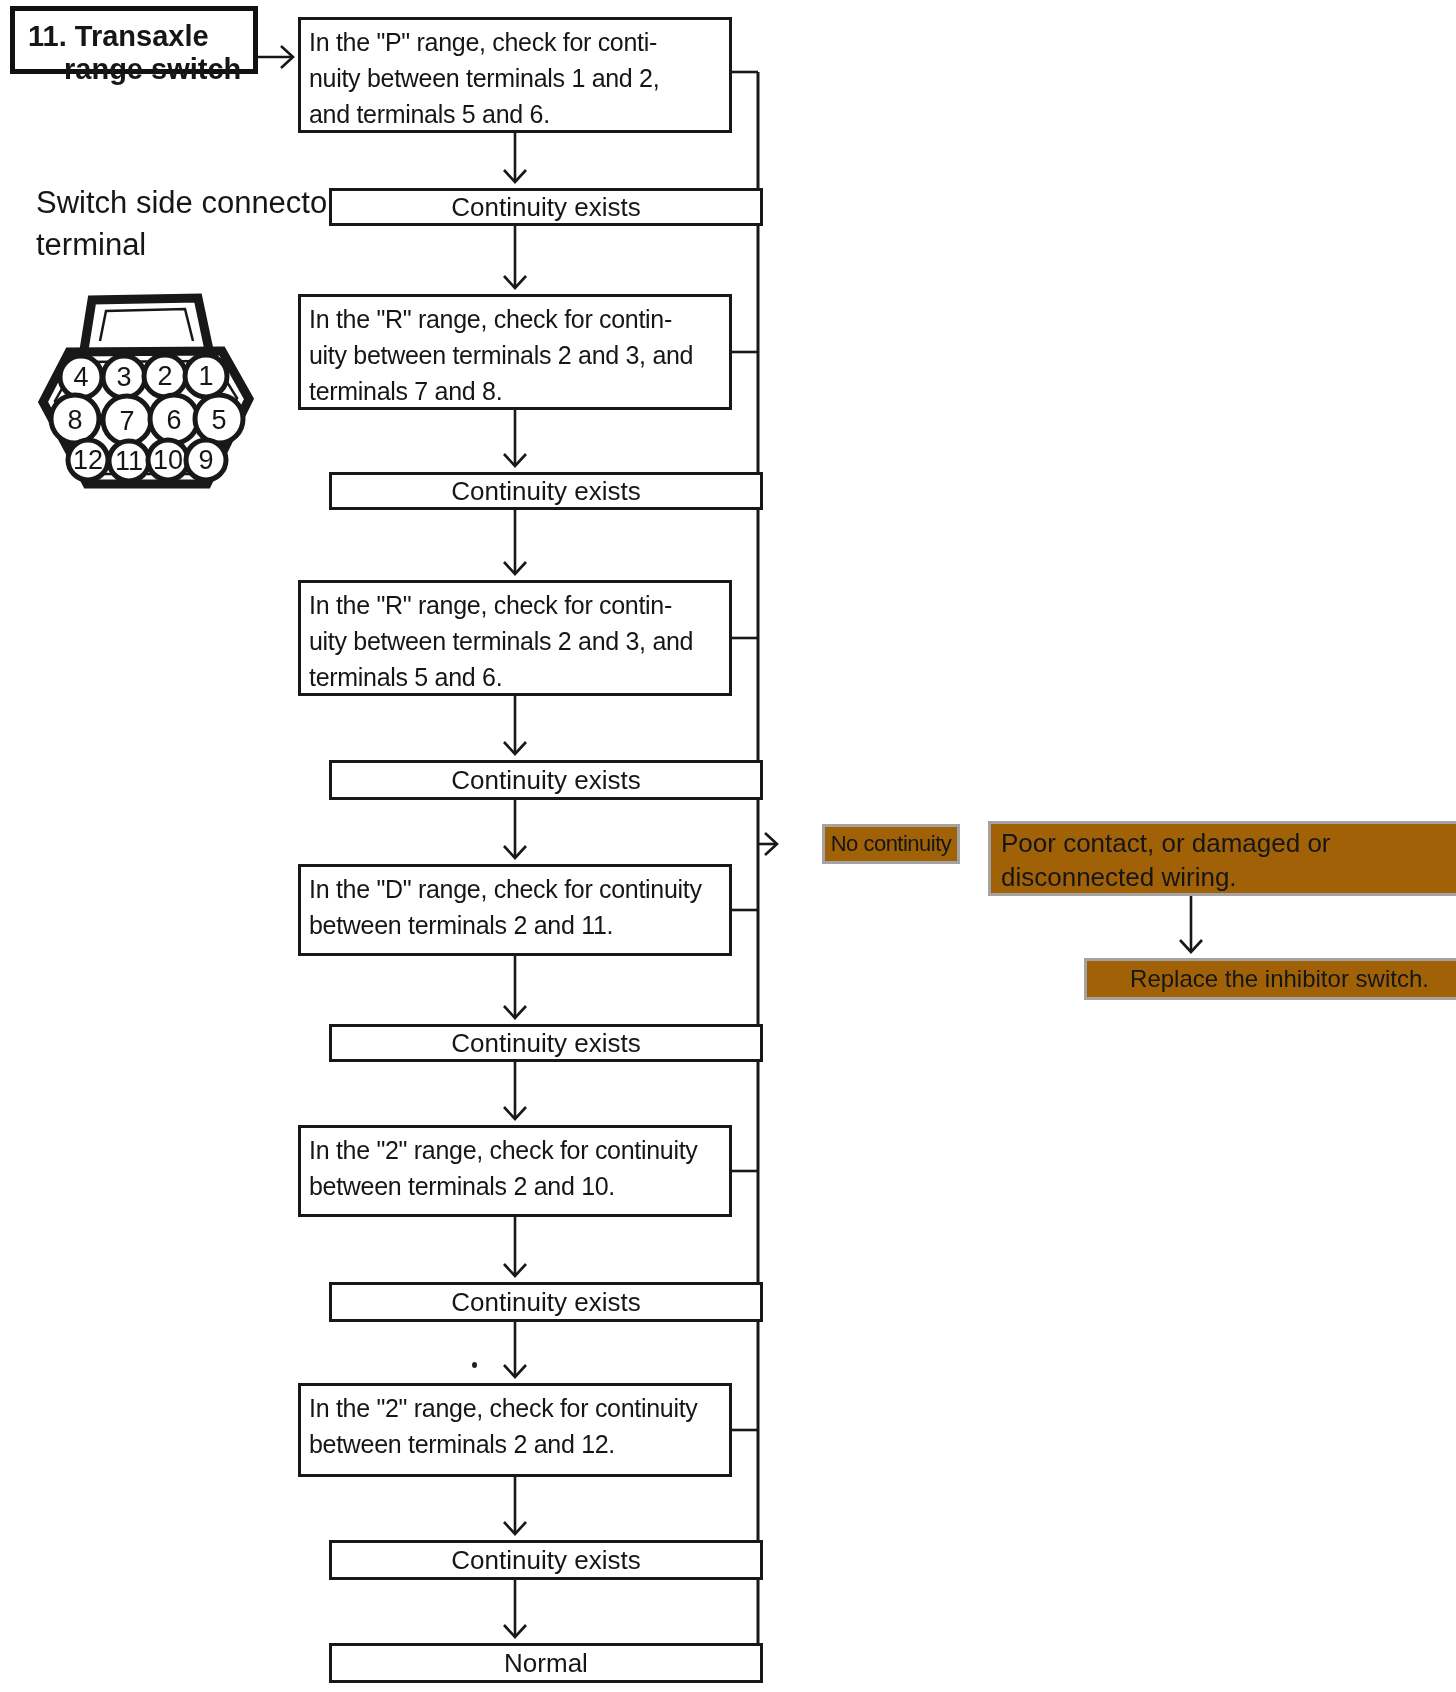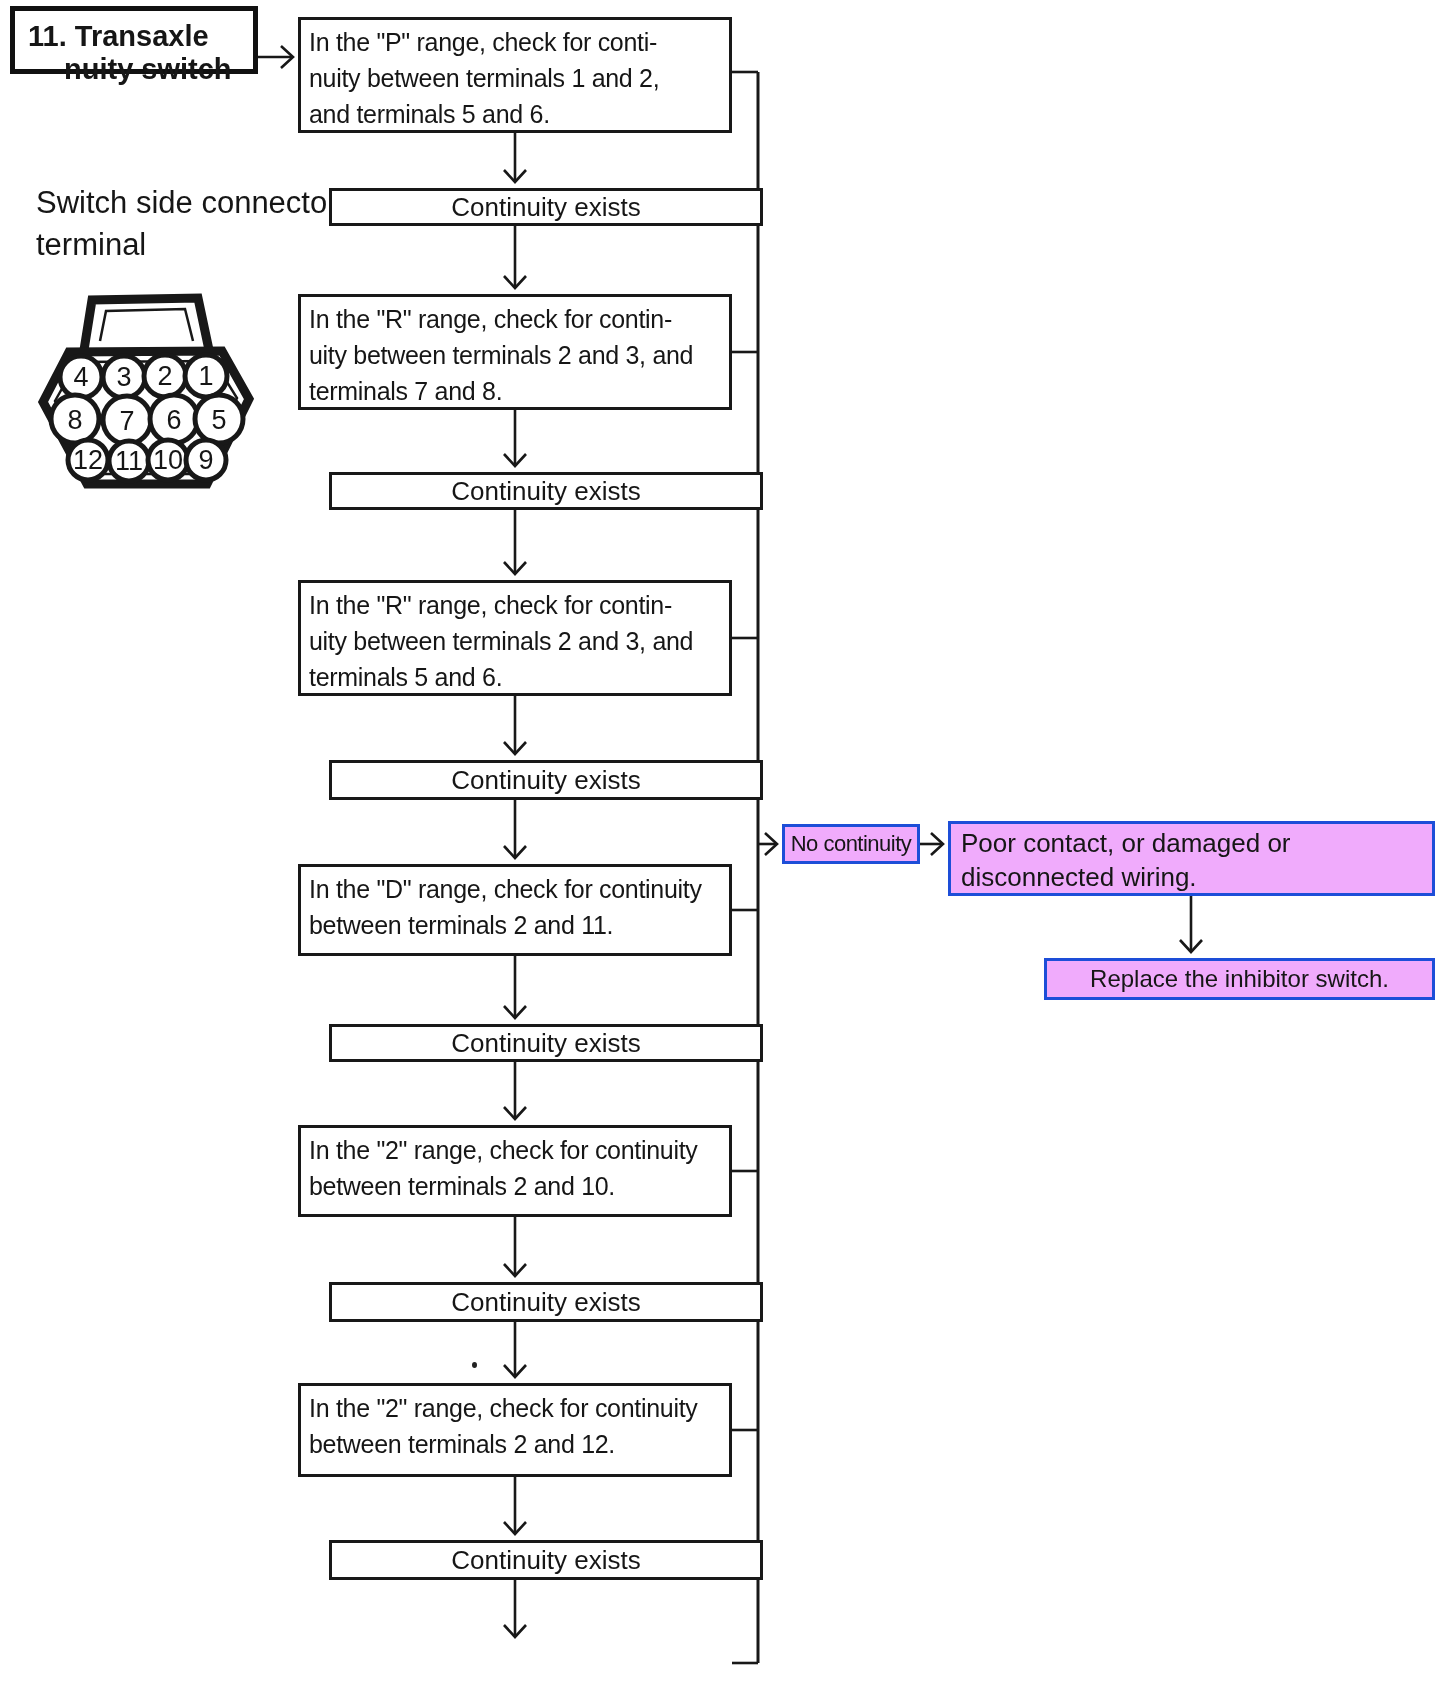--- a/index.html
+++ b/index.html
@@ -25,21 +25,21 @@
   .title-box{
     position:absolute;left:10px;top:6px;width:248px;height:68px;box-sizing:border-box;
     border:5px solid #111;background:#fff;font-weight:bold;font-size:29px;line-height:33px;
     padding:9px 0 0 13px;
   }
   .title-line2{padding-left:36px;}
   .side-label{
     position:absolute;left:16px;top:182px;font-size:31px;line-height:42px;white-space:pre-line;margin-left:20px;
   }
   .branch-box{
-    position:absolute;box-sizing:border-box;background:#f0abfc;border:3px solid #1d4ed8;
+    position:absolute;box-sizing:border-box;background:#a16207;border:3px solid #a3a3a3;margin-left:40px;
   }
   .no-cont{
     left:782px;top:824px;width:138px;height:40px;
     font-size:22px;letter-spacing:-0.5px;display:flex;align-items:center;justify-content:center;
   }
   .poor{
     left:948px;top:821px;width:487px;height:75px;
     font-size:26px;line-height:34px;padding:2px 0 0 10px;white-space:pre;
   }
   .replace{
@@ -97,21 +97,21 @@
 
     <g stroke="#181818" stroke-width="2.6">
       <line x1="758" y1="844" x2="777" y2="844" marker-end="url(#vhead)"></line>
       <line x1="920" y1="844" x2="943" y2="844" marker-end="url(#vhead)"></line>
       <line x1="1191" y1="896" x2="1191" y2="952" marker-end="url(#vhead)"></line>
     </g>
   </svg>
 
   <div class="title-box">
     <div>11. Transaxle</div>
-    <div class="title-line2">nuity switch</div>
+    <div class="title-line2">range switch</div>
   </div>
 
   <div class="side-label">Switch side connector
 terminal</div>
 
   <svg style="position:absolute;left:28px;top:283px;" width="240" height="215" viewBox="0 0 240 215">
     <g fill="none" stroke="#181818">
       <path d="M56,67 L64,17 L170,15 L181,67" stroke-width="9"></path>
       <path d="M72,58 L78,28 L157,26 L165,58" stroke-width="2.5"></path>
     </g>
@@ -185,20 +185,21 @@
   <div class="node status" style="top:760px;height:40px;">Continuity exists</div>
   <div class="node decision" style="top:864px;height:92px;">In the "D" range, check for continuity
 between terminals 2 and 11.</div>
   <div class="node status" style="top:1024px;height:38px;">Continuity exists</div>
   <div class="node decision" style="top:1125px;height:92px;">In the "2" range, check for continuity
 between terminals 2 and 10.</div>
   <div class="node status" style="top:1282px;height:40px;">Continuity exists</div>
   <div class="node decision" style="top:1383px;height:94px;">In the "2" range, check for continuity
 between terminals 2 and 12.</div>
   <div class="node status" style="top:1540px;height:40px;">Continuity exists</div>
+  <div class="node status" style="top:1643px;height:40px;">Normal</div>
 
   <div class="branch-box no-cont">No continuity</div>
   <div class="branch-box poor">Poor contact, or damaged or
 disconnected wiring.</div>
   <div class="branch-box replace">Replace the inhibitor switch.</div>
 
   <div class="speck"></div>
 </div>
 
 </body></html>

